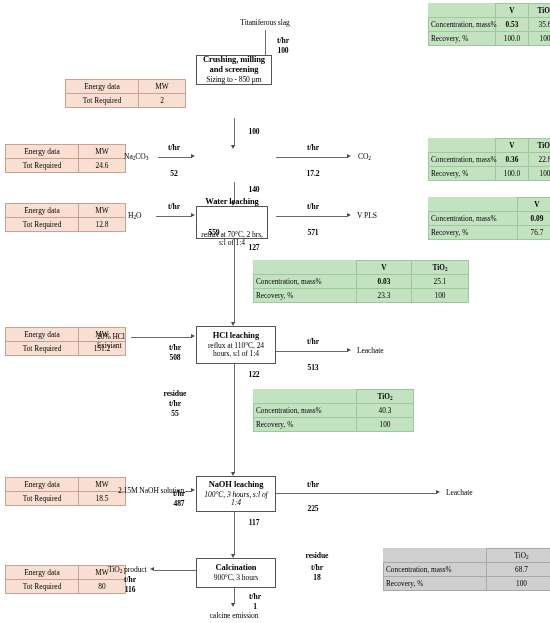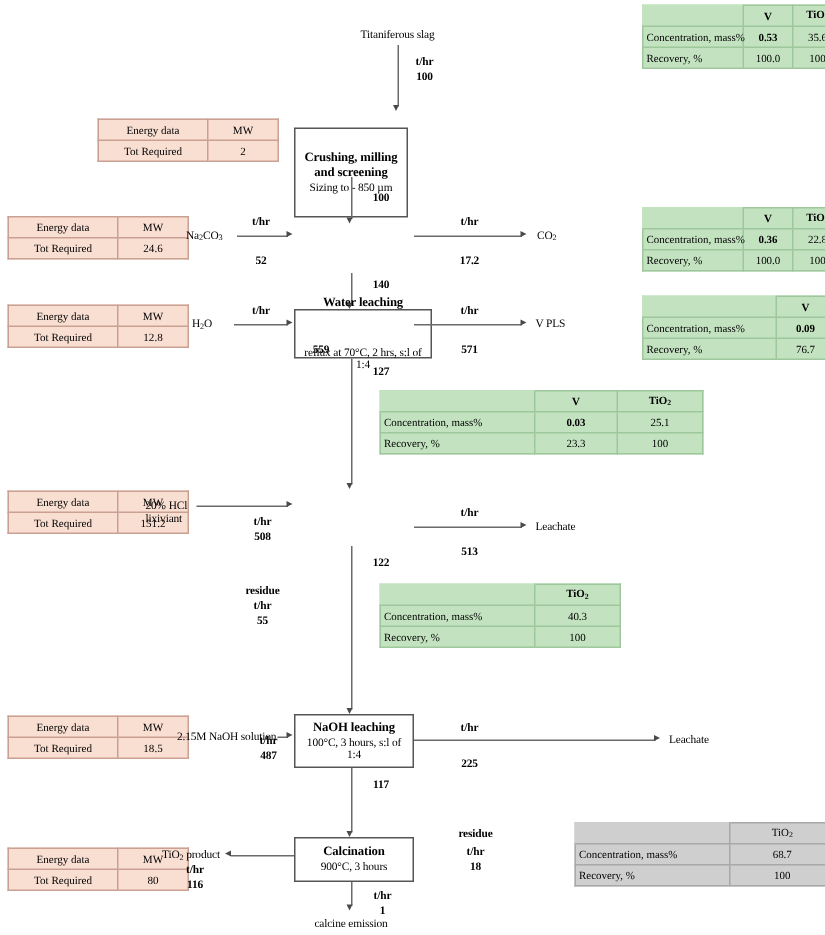--- a/index.html
+++ b/index.html
@@ -166,21 +166,21 @@
       <td>35.6</td>
     </tr>
     <tr>
       <td class="lbl">Recovery, %</td>
       <td>100.0</td>
       <td>100</td>
     </tr>
   </tbody>
     </table>
 
-  <div class="proc-box" style="left:196px; top:85px; width:76px; height:60px;">
+  <div class="proc-box" style="left:196px; top:55px; width:76px; height:30px;">
     <div class="proc-title">Crushing, milling</div>
     <div class="proc-title">and screening</div>
     <div class="proc-sub">Sizing to - 850 µm</div>
   </div>
 
   <table class="etbl" style="left:65px; top:79px; width:110px;">
     <tbody>
         <tr>
       <td style="width:68px;">Energy data</td>
       <td style="width:42px;">MW</td>
@@ -239,21 +239,21 @@
       <td>100.0</td>
       <td>100</td>
     </tr>
   </tbody>
     </table>
 
   <div class="vline" style="left:234px; top:182px; height:21px;"></div>
   <div class="arrow-d" style="left:231.4px; top:202px;"></div>
   <div class="lab b c" style="left:254px; top:185px;">140</div>
 
-  <div class="proc-box" style="left:196px; top:206px; width:92px; height:33px;font-family:Liberation Serif, serif;">
+  <div class="proc-box" style="left:196px; top:206px; width:72px; height:33px;font-family:Liberation Serif, serif;">
     <div class="proc-title">Water leaching</div>
     <div class="proc-sub" style="padding:0 3px;margin-top:24px;">reflux at 70°C, 2 hrs, s:l of 1:4</div>
   </div>
 
   <table class="etbl" style="left:5px; top:203px; width:110px;">
     <tbody>
         <tr>
       <td style="width:68px;">Energy data</td>
       <td style="width:42px;">MW</td>
     </tr>
@@ -310,20 +310,24 @@
       <td>25.1</td>
     </tr>
     <tr>
       <td class="lbl">Recovery, %</td>
       <td>23.3</td>
       <td>100</td>
     </tr>
   </tbody>
     </table>
 
+  <div class="proc-box" style="left:196px; top:326px; width:80px; height:38px;">
+    <div class="proc-title">HCl leaching</div>
+    <div class="proc-sub" style="padding:0 4px;">reflux at 110°C, 24 hours, s:l of 1:4</div>
+  </div>
 
   <table class="etbl" style="left:5px; top:327px; width:110px;">
     <tbody>
         <tr>
       <td style="width:68px;">Energy data</td>
       <td style="width:42px;">MW</td>
     </tr>
     <tr>
       <td>Tot Required</td>
       <td>151.2</td>
@@ -364,21 +368,21 @@
     </tr>
     <tr>
       <td class="lbl">Recovery, %</td>
       <td>100</td>
     </tr>
   </tbody>
     </table>
 
   <div class="proc-box" style="left:196px; top:476px; width:80px; height:36px;">
     <div class="proc-title">NaOH leaching</div>
-    <div class="proc-sub" style="padding:0 4px;">100°C, 3 hours, s:l of 1:4</div>
+    <div class="proc-sub" style="padding:0 4px;font-style:italic;">100°C, 3 hours, s:l of 1:4</div>
   </div>
 
   <table class="etbl" style="left:5px; top:477px; width:110px;">
     <tbody>
         <tr>
       <td style="width:68px;">Energy data</td>
       <td style="width:42px;">MW</td>
     </tr>
     <tr>
       <td>Tot Required</td>

